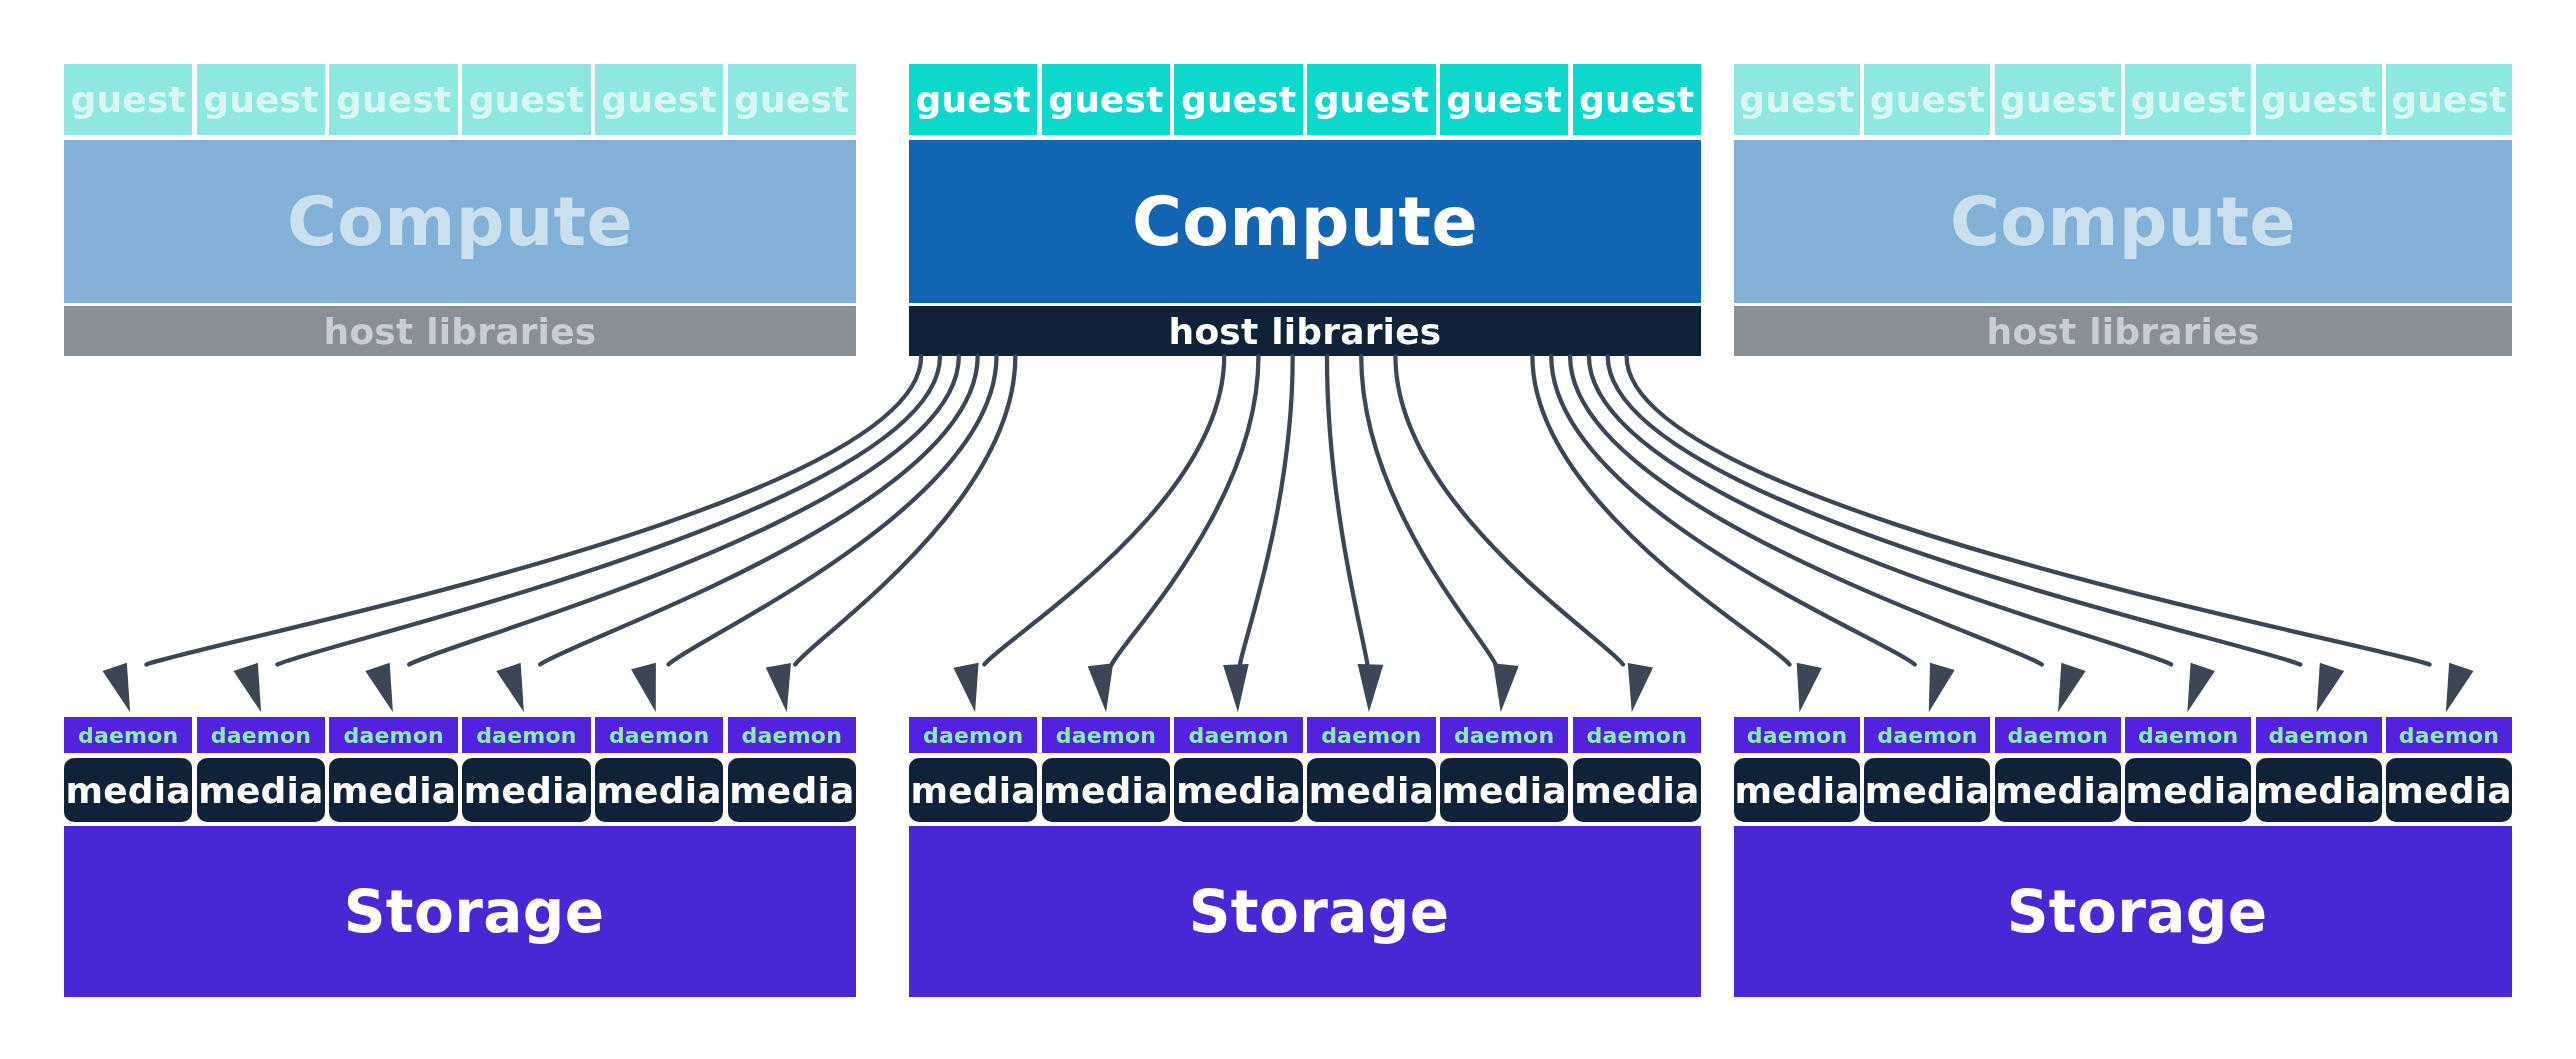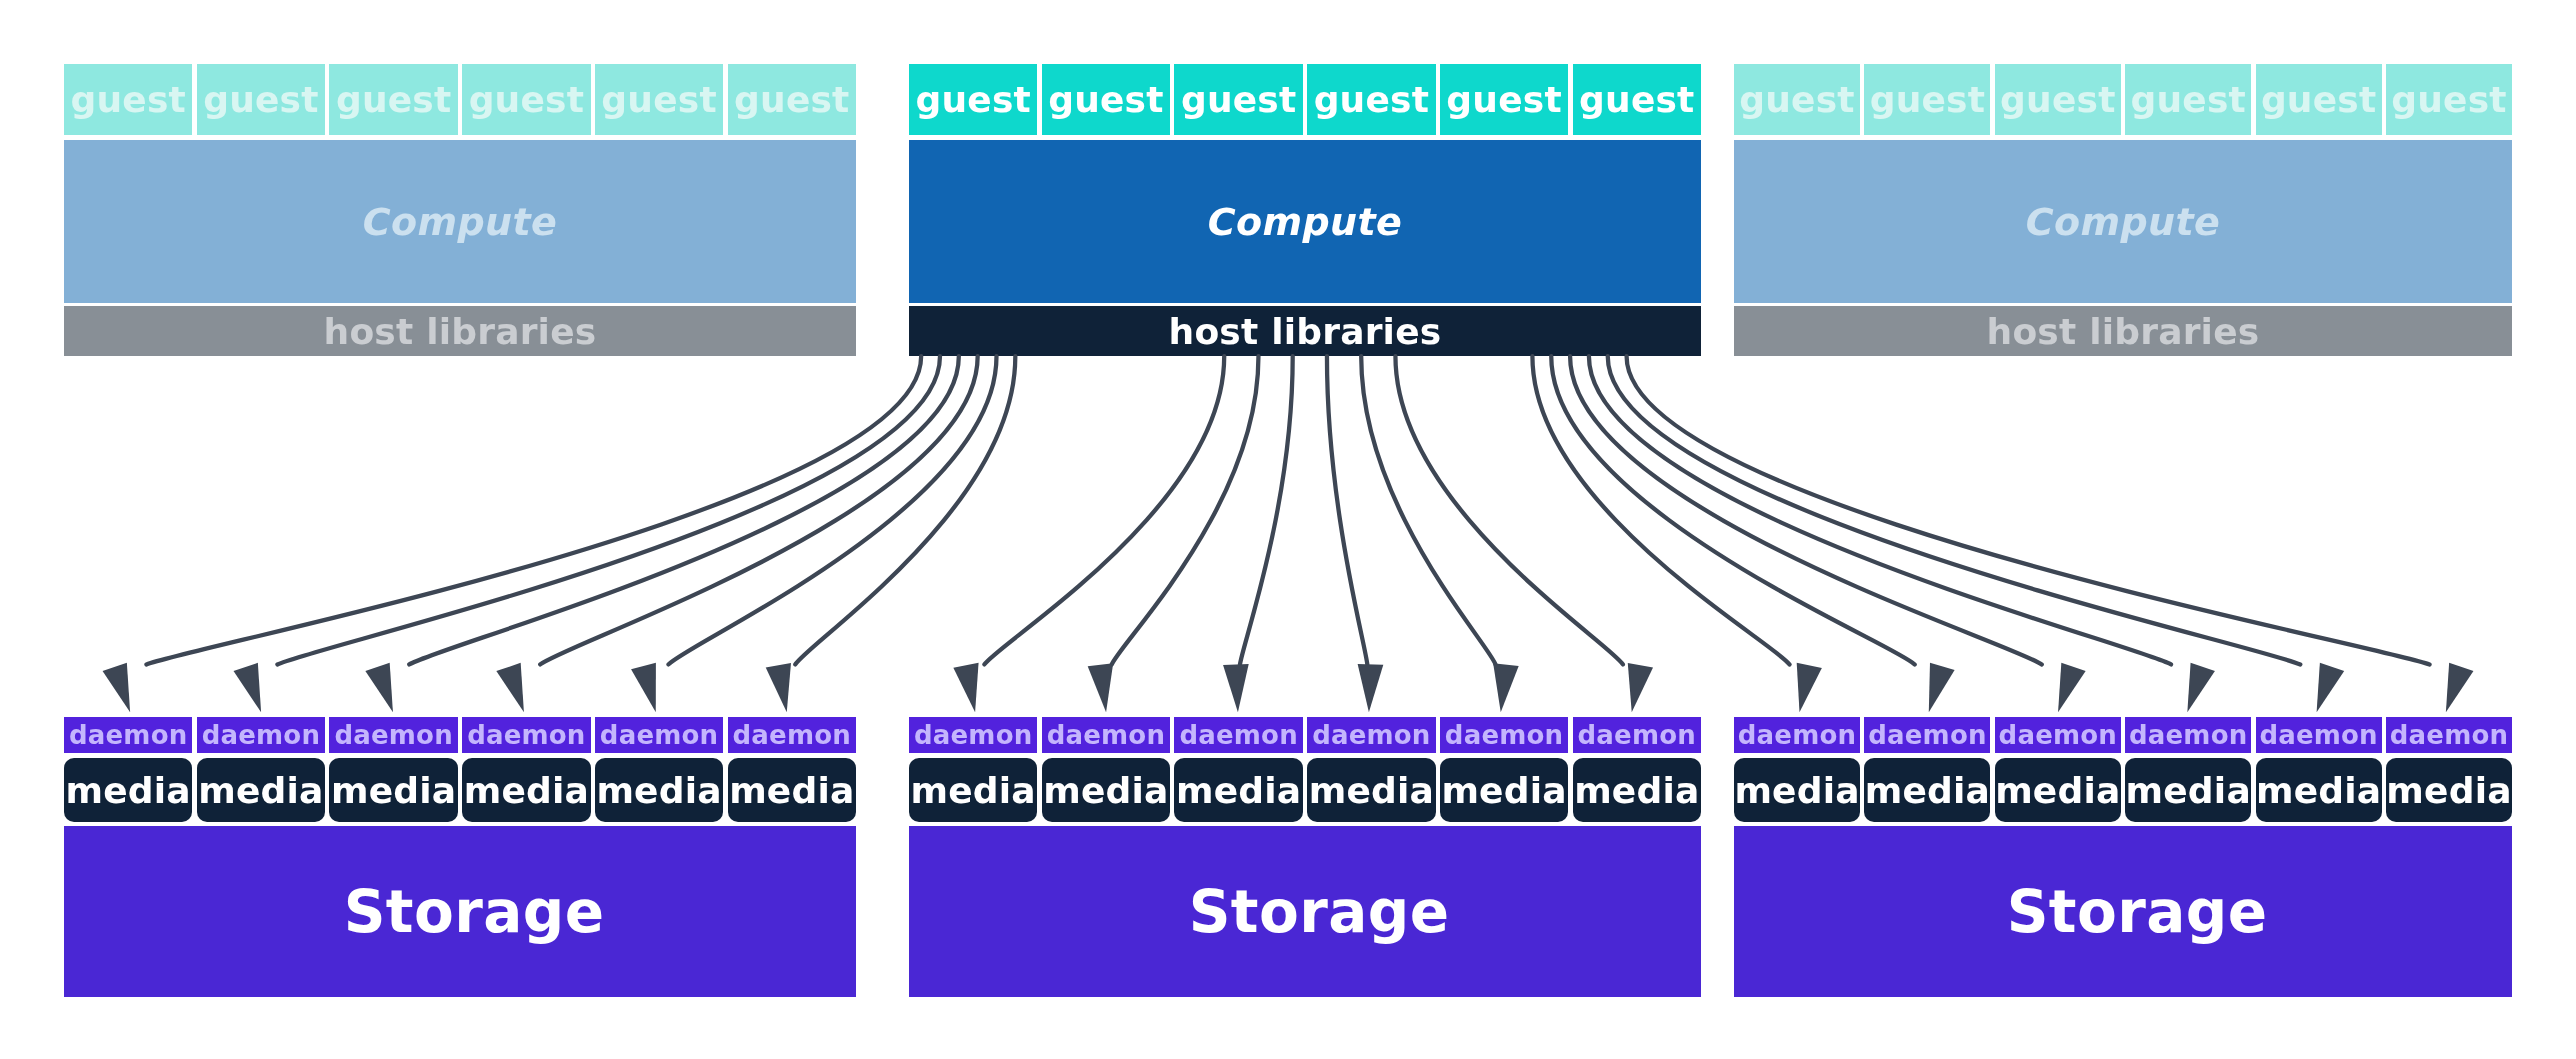--- a/index.html
+++ b/index.html
@@ -19,28 +19,28 @@
   .col{position:absolute;}
   .row-cells{display:flex;width:100%;height:100%;gap:4.3px;}
   .cell{flex:1 1 0;display:flex;align-items:center;justify-content:center;
         overflow:hidden;}
 
   .guest-row{position:absolute;}
   .guest-cell{font-size:36px;font-weight:700;letter-spacing:0.2px;}
 
   .compute-band{position:absolute;display:flex;align-items:center;
                 justify-content:center;}
-  .compute-label{font-size:38px;font-weight:700;letter-spacing:0.4px;font-style:italic;}
+  .compute-label{font-size:68px;font-weight:700;letter-spacing:0.4px;}
 
   .hostlib-band{position:absolute;display:flex;align-items:center;
                 justify-content:center;}
   .hostlib-label{font-size:36px;font-weight:700;letter-spacing:0.2px;text-align:right;}
 
   .daemon-row{position:absolute;}
-  .daemon-cell{font-size:26px;font-weight:700;color:#c4b5fd;letter-spacing:0.2px;}
+  .daemon-cell{font-size:22px;font-weight:700;color:#86efac;letter-spacing:0.2px;}
 
   .media-row{position:absolute;}
   .media-cell{font-size:36px;font-weight:700;color:#ffffff;letter-spacing:0.2px;border-radius:10px;}
 
   .storage-band{position:absolute;display:flex;align-items:center;
                 justify-content:center;}
   .storage-label{font-size:58px;font-weight:700;color:#ffffff;letter-spacing:0.4px;margin-left:28px;}
 
   
   .active .guest-cell{background:#0ED8CC;color:#ffffff;}

